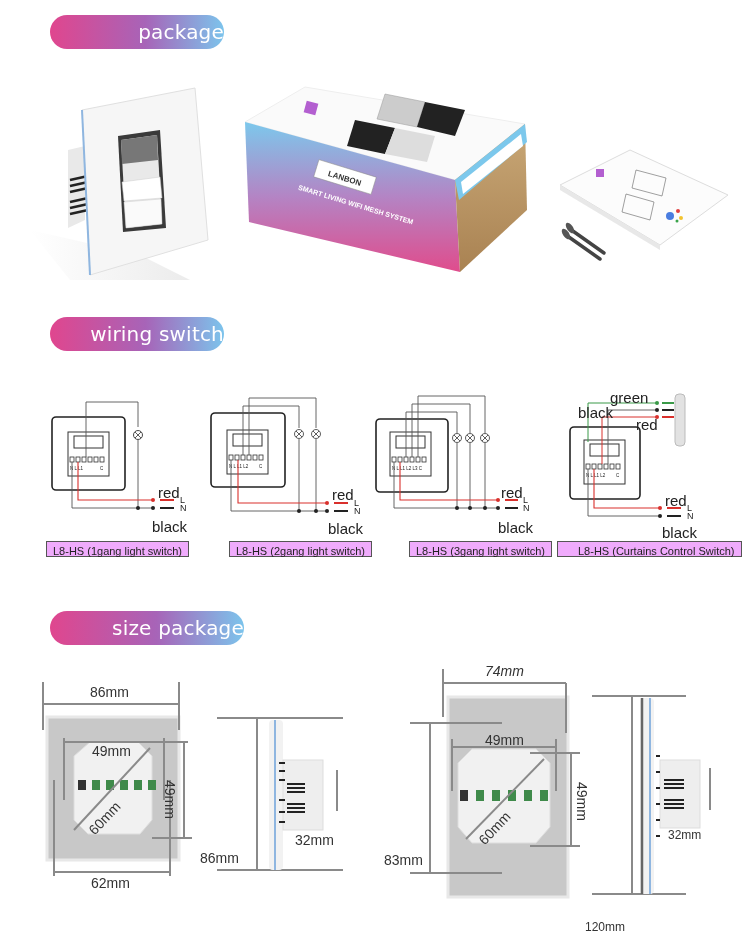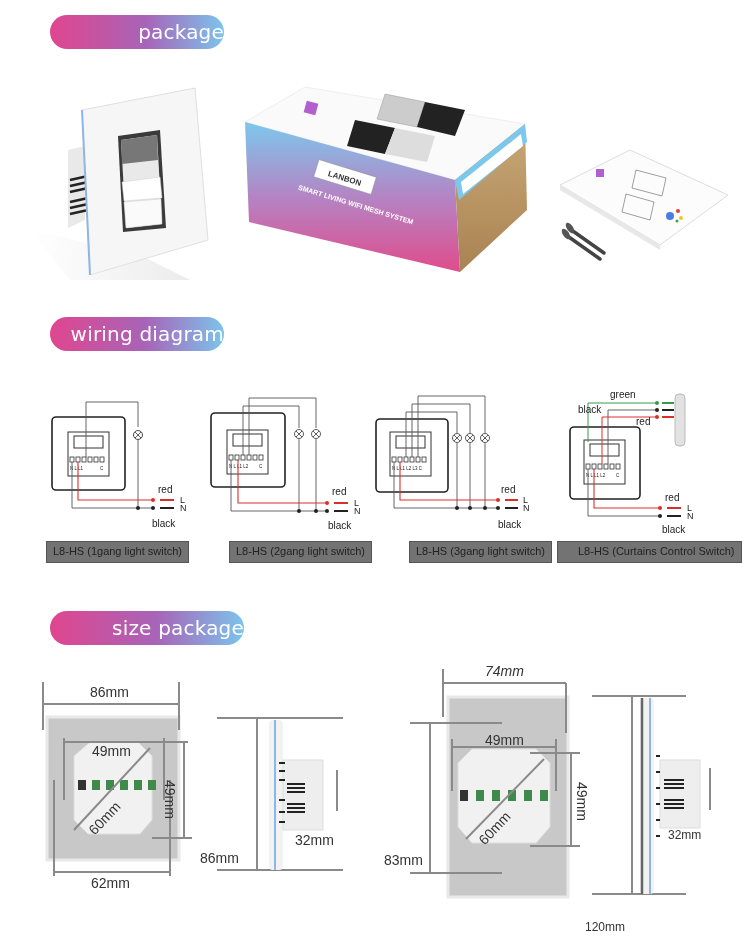--- a/index.html
+++ b/index.html
@@ -1,21 +1,21 @@
 <!DOCTYPE html>
 <html><head>
 <meta charset="utf-8">
 <style>
 *{box-sizing:border-box;margin:0;padding:0}
 body{width:750px;height:941px;background:#fff;font-family:"Liberation Sans",sans-serif;position:relative;overflow:hidden;color:#222}
 .pill{position:absolute;height:34px;border-radius:17px;background:linear-gradient(90deg,#e0468e 0%,#a764b8 55%,#7cc4ec 100%);color:#fff;font-family:"DejaVu Sans",sans-serif;font-size:20px;line-height:34px;text-align:right;letter-spacing:0.2px}
 .abs{position:absolute}
-.caption{position:absolute;border:1.5px solid #555;background:#737373;font-size:11px;line-height:18px;height:22px;padding:0 6px;color:#222;white-space:nowrap;font-family:"Liberation Sans",sans-serif}
+.caption{position:absolute;border:1.5px solid #555;background:#f0abfc;font-size:11px;line-height:18px;height:16px;padding:0 6px;color:#222;white-space:nowrap;font-family:"Liberation Sans",sans-serif}
 .dim{position:absolute;font-size:14px;color:#333;font-family:"Liberation Sans",sans-serif;white-space:nowrap}
-.wl{position:absolute;font-size:10px;color:#222;white-space:nowrap}
+.wl{position:absolute;font-size:15px;color:#222;white-space:nowrap}
 svg{position:absolute;overflow:visible}
 </style>
 </head>
 <body>
 
 <div class="pill" style="left:50px;top:15px;width:174px;">package</div>
 
 <div class="abs" style="left:30px;top:80px;width:190px;height:200px;">
   <svg width="190" height="200" viewBox="0 0 190 200">
     <defs>
@@ -98,21 +98,21 @@
   <svg width="50" height="40" viewBox="0 0 50 40">
     <g stroke="#444" stroke-width="3.5" stroke-linecap="round">
       <line x1="6" y1="10" x2="40" y2="34"></line>
       <line x1="10" y1="4" x2="44" y2="28"></line>
     </g>
     <ellipse cx="6" cy="9" rx="3" ry="6" fill="#555" transform="rotate(-35 6 9)"></ellipse>
     <ellipse cx="10" cy="3" rx="3" ry="6" fill="#555" transform="rotate(-35 10 3)"></ellipse>
   </svg>
 </div>
 
-<div class="pill" style="left:50px;top:317px;width:174px;">wiring diagram</div>
+<div class="pill" style="left:50px;top:317px;width:174px;">wiring switch</div>
 
 <div class="abs" style="left:40px;top:390px;width:160px;height:170px;">
   <svg width="160" height="170" viewBox="0 0 160 170">
     <rect x="12" y="27" width="73" height="73" rx="4" fill="none" stroke="#222" stroke-width="1.6"></rect>
     <rect x="28" y="42" width="41" height="44" fill="#fff" stroke="#333" stroke-width="1"></rect>
     <rect x="34" y="46" width="29" height="12" fill="none" stroke="#333"></rect>
     <g fill="none" stroke="#333" stroke-width="0.8">
       <rect x="30" y="67" width="4" height="5"></rect>
         <rect x="36" y="67" width="4" height="5"></rect>
         <rect x="42" y="67" width="4" height="5"></rect>

